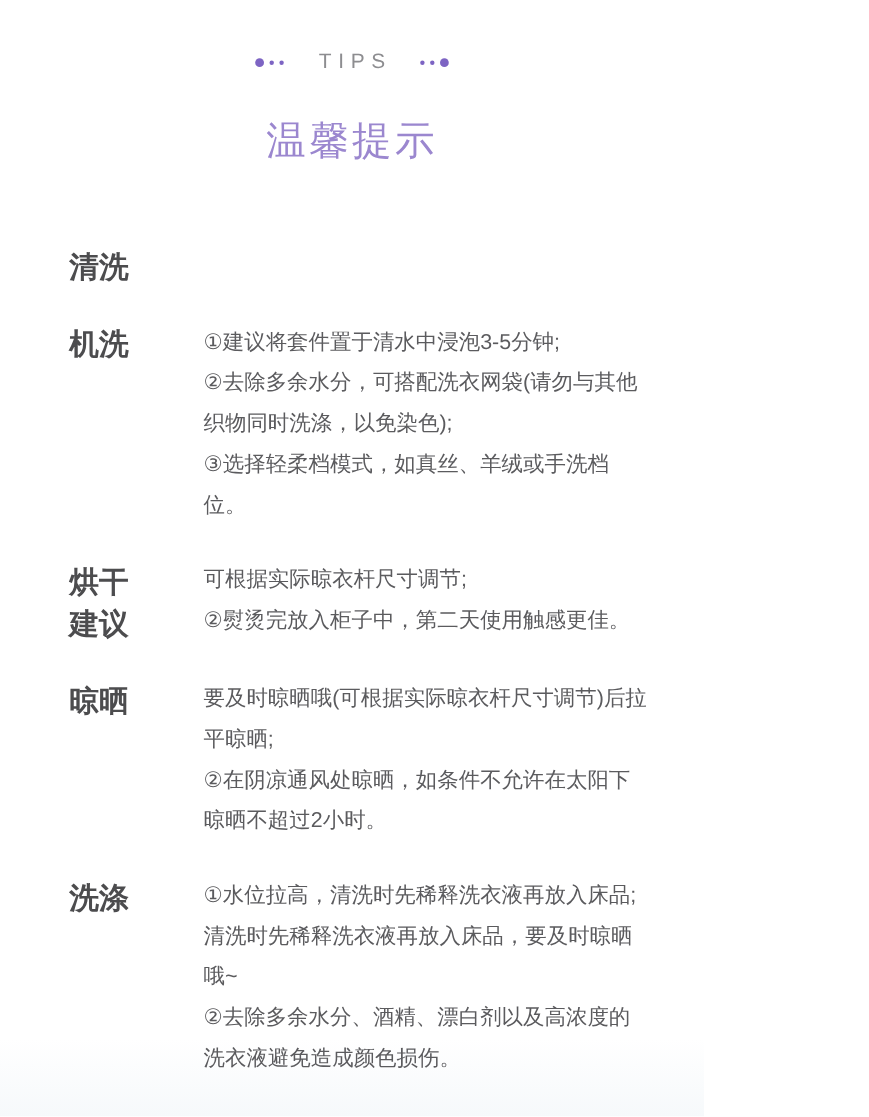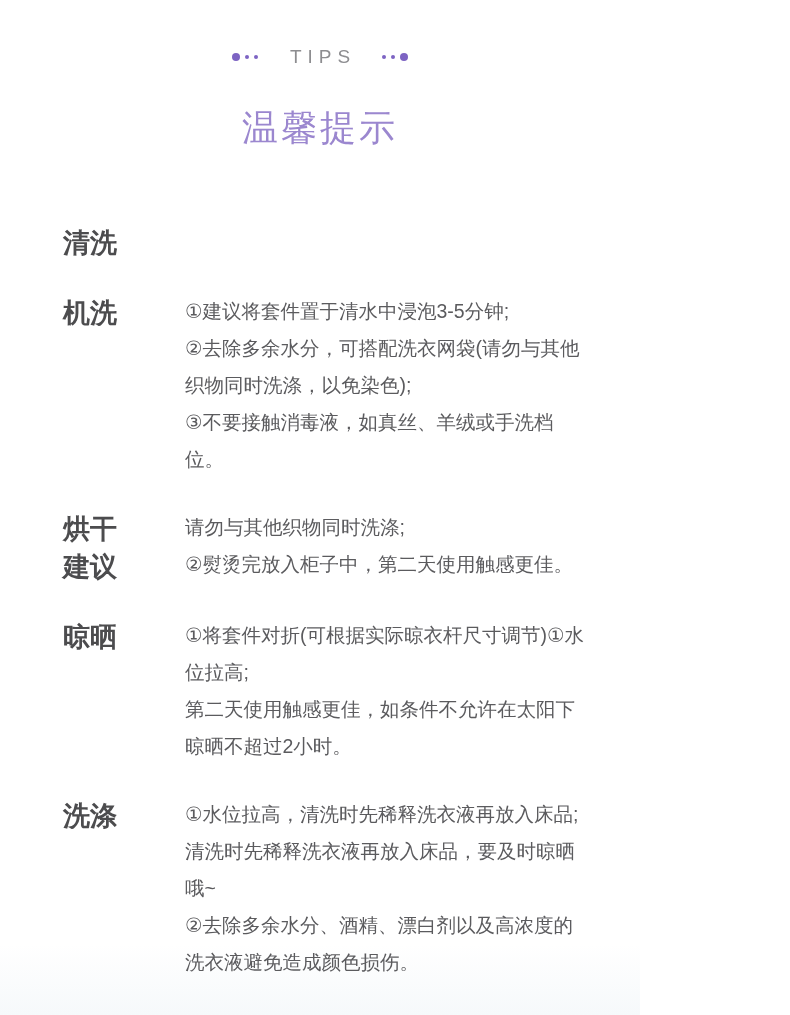--- a/index.html
+++ b/index.html
@@ -111,42 +111,42 @@
         </div>
     </div>
 
     <div class="section">
       <div class="section-label">
           <div>机洗</div>
         </div>
       <div class="section-content">
           <p>①建议将套件置于清水中浸泡3-5分钟;</p>
           <p>②去除多余水分，可搭配洗衣网袋(请勿与其他织物同时洗涤，以免染色);</p>
-          <p>③不要接触消毒液，如真丝、羊绒或手洗档位。</p>
+          <p>③选择轻柔档模式，如真丝、羊绒或手洗档位。</p>
         </div>
     </div>
 
     <div class="section">
       <div class="section-label">
           <div>烘干</div>
           <div>建议</div>
         </div>
       <div class="section-content">
-          <p>请勿与其他织物同时洗涤;</p>
+          <p>可根据实际晾衣杆尺寸调节;</p>
           <p>②熨烫完放入柜子中，第二天使用触感更佳。</p>
         </div>
     </div>
 
     <div class="section">
       <div class="section-label">
           <div>晾晒</div>
         </div>
       <div class="section-content">
-          <p>①将套件对折(可根据实际晾衣杆尺寸调节)①水位拉高;</p>
-          <p>第二天使用触感更佳，如条件不允许在太阳下晾晒不超过2小时。</p>
+          <p>要及时晾晒哦(可根据实际晾衣杆尺寸调节)后拉平晾晒;</p>
+          <p>②在阴凉通风处晾晒，如条件不允许在太阳下晾晒不超过2小时。</p>
         </div>
     </div>
 
     <div class="section">
       <div class="section-label">
           <div>洗涤</div>
         </div>
       <div class="section-content">
           <p>①水位拉高，清洗时先稀释洗衣液再放入床品;</p>
           <p>清洗时先稀释洗衣液再放入床品，要及时晾晒哦~</p>

